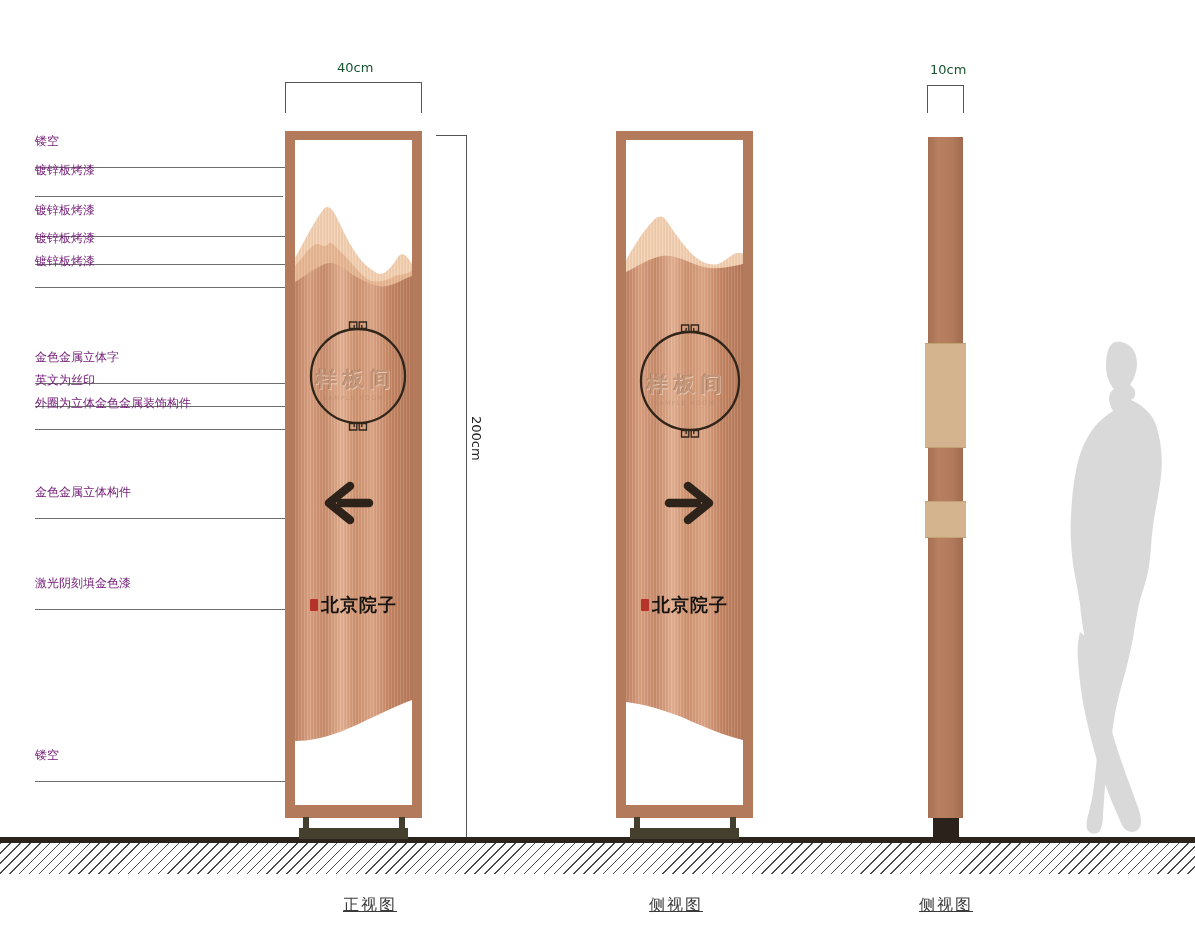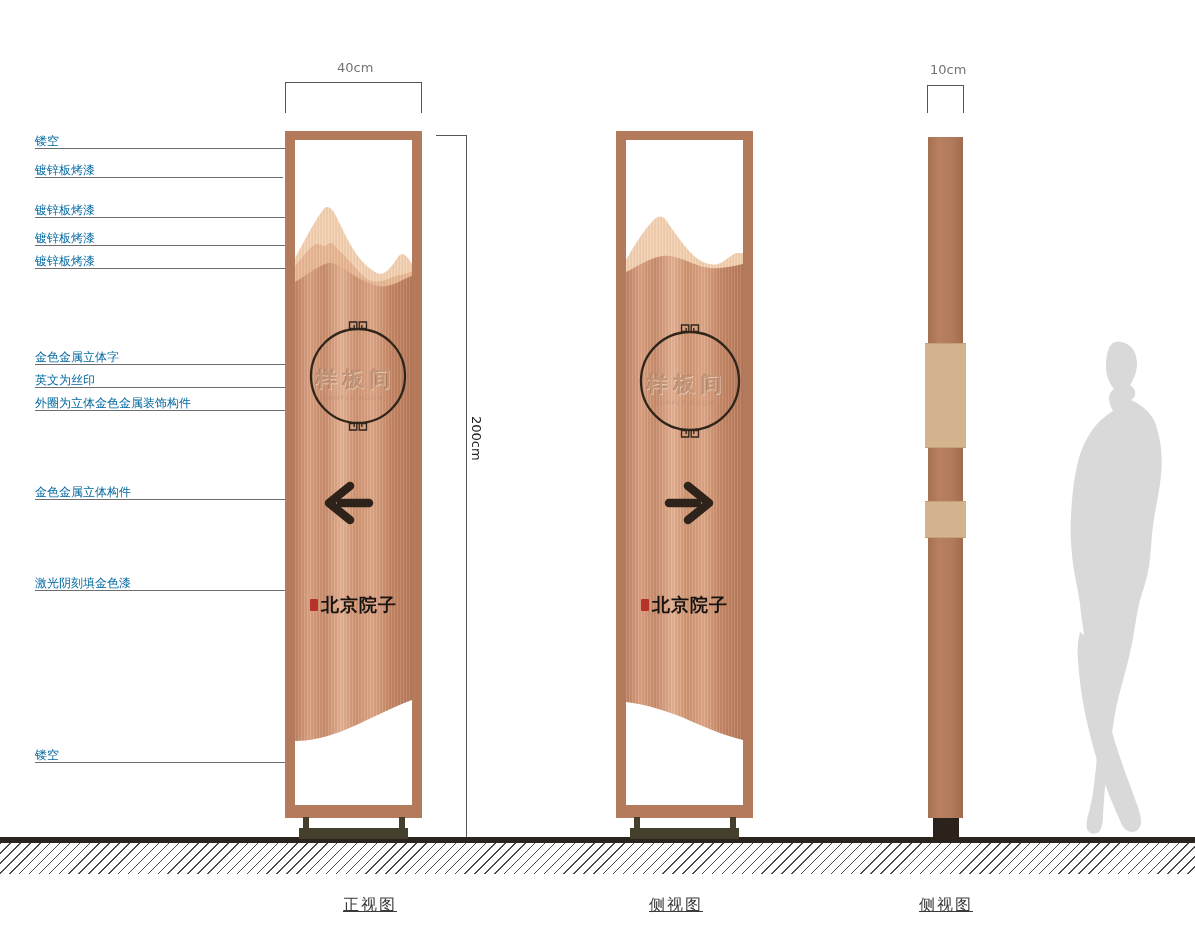--- a/index.html
+++ b/index.html
@@ -1,22 +1,22 @@
 <!DOCTYPE html>
 <html><head>
 <meta charset="utf-8">
 <style>
   html,body{margin:0;padding:0;background:#ffffff;}
   #stage{position:relative;width:1195px;height:927px;background:#fff;overflow:hidden;
          font-family:"DejaVu Sans","Liberation Sans",sans-serif;}
   
-  .callout{position:absolute;left:35px;border-bottom:1px solid #6e6e6e;padding-bottom:0;
-           font-size:12px;color:#0369a1;line-height:14px;white-space:nowrap;}
+  .callout{position:absolute;left:35px;border-bottom:1px solid #6e6e6e;padding-bottom:19px;
+           font-size:12px;color:#701a75;line-height:14px;white-space:nowrap;}
   
-  .dim-text{position:absolute;font-size:13px;color:#737373;}
+  .dim-text{position:absolute;font-size:13px;color:#14532d;}
   .bracket-down{position:absolute;border-top:1px solid #555;border-left:1px solid #555;border-right:1px solid #555;}
   .vline{position:absolute;width:1px;background:#555;}
   .hline{position:absolute;height:1px;background:#555;}
   .dim-vert{position:absolute;writing-mode:vertical-rl;font-size:13px;color:#222;}
   
   .sign-frame{position:absolute;box-sizing:border-box;background:#fff;
               border-style:solid;border-color:#b47a5c;border-width:9px 10px 13px 10px;}
   .panel-svg{position:absolute;}
   .room-name{position:absolute;width:117px;text-align:center;font-size:21px;letter-spacing:6px;
              margin-left:3px;color:#c29579;font-weight:bold;

